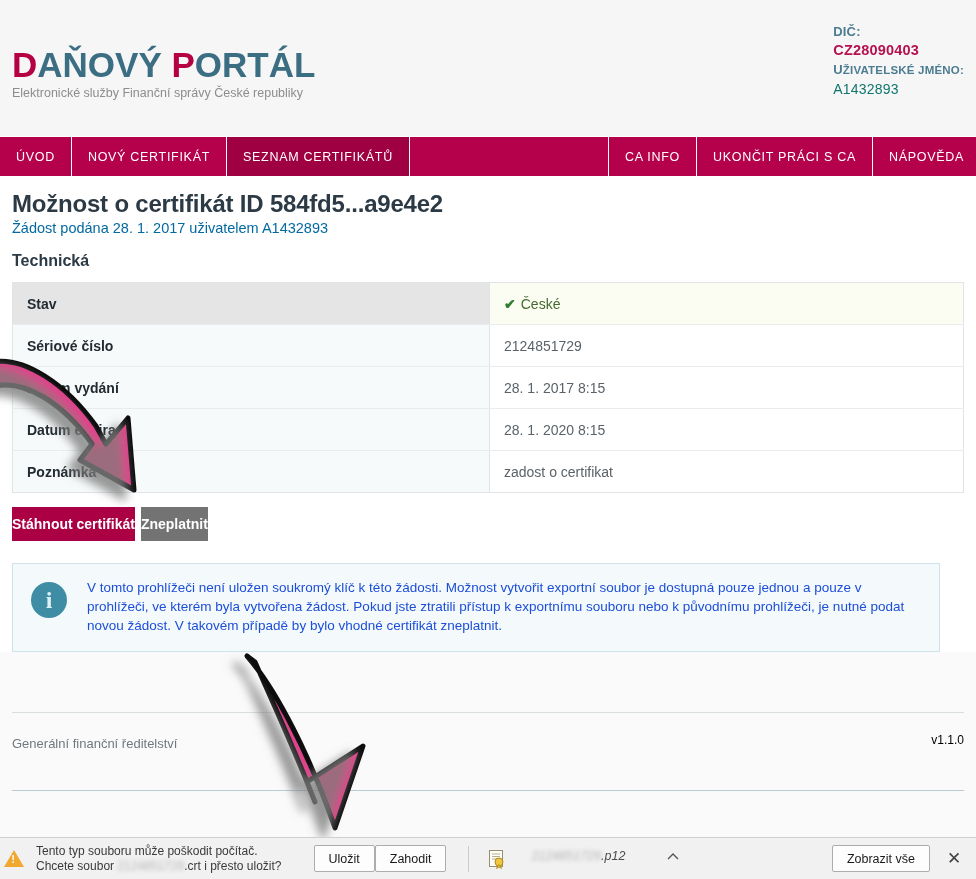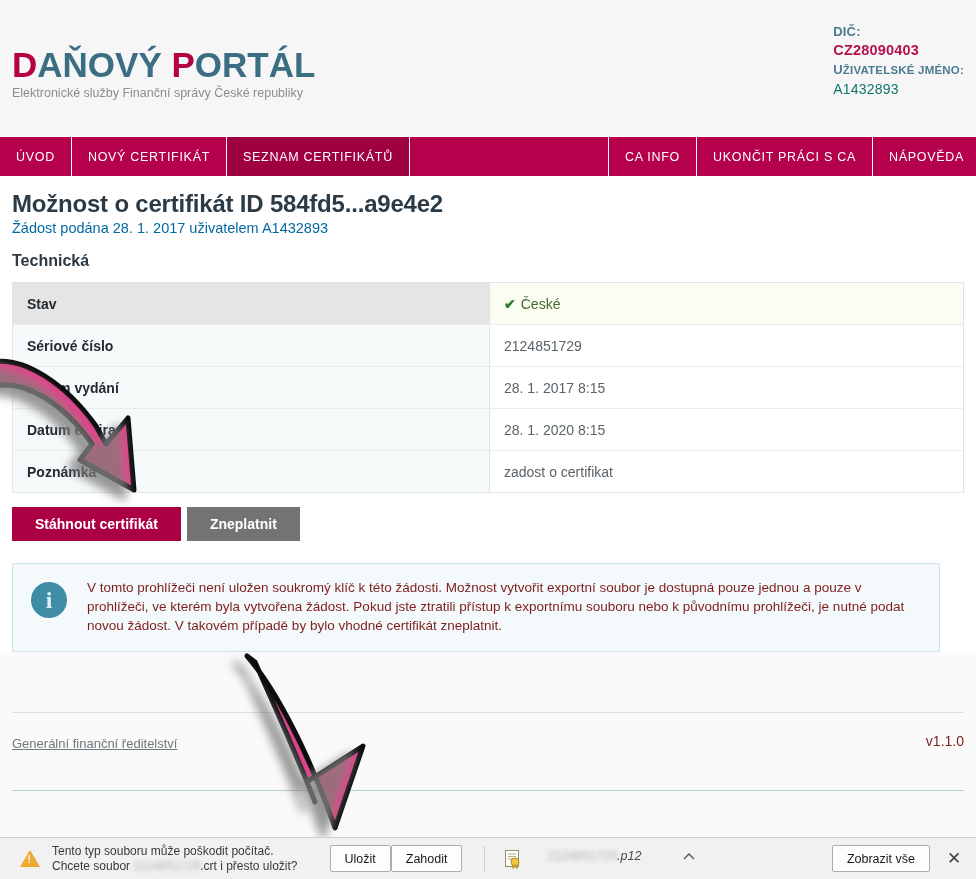--- a/index.html
+++ b/index.html
@@ -147,21 +147,21 @@
     font-size: 14px;
   }
 
   
   .btn-row { margin-top: 14px; display: flex; gap: 6px; }
   .btn {
     font-size: 14px;
     font-weight: bold;
     color: #ffffff;
     border: none;
-    padding: 0 23px;
+    padding: 0 0;
     height: 34px;
     line-height: 34px;
     cursor: pointer;
     font-family: "Liberation Sans", sans-serif;
   }
   .btn.primary { background: #ab0044; }
   .btn.dark { background: #737373; }
 
   
   .infobox {
@@ -182,55 +182,55 @@
     color: #dff0f5;
     font-size: 24px;
     font-weight: bold;
     font-family: "Liberation Serif", serif;
     text-align: center;
     line-height: 36px;
     margin-top: 4px;
   }
   .info-text {
     font-size: 13.5px;
-    color: #7f1d1d;
+    color: #1d4ed8;
     line-height: 19px;
   }
 
   
   .footer {
     position: absolute;
     left: 12px; right: 12px;
     top: 712px;
     border-top: 1px solid #d8dee0;
     padding-top: 20px;
     display: flex;
     justify-content: space-between;
     align-items: flex-start;
   }
-  .footer-left { font-size: 13px; color: #70797d; line-height: 21px; text-decoration: underline; }
-  .footer-right { font-size: 14px; color: #7f1d1d; }
+  .footer-left { font-size: 13px; color: #70797d; line-height: 21px; }
+  .footer-right { font-size: 12px; color: #000000; }
   .footer-rule {
     position: absolute;
     left: 12px; right: 12px;
     top: 790px;
     border-top: 1px solid #b9ccd3;
   }
 
   
   .dlbar {
     position: absolute;
     left: 0; bottom: 0;
     width: 976px; height: 42px;
     background: #f1f1f1;
     border-top: 1px solid #cfcfcf;
     display: flex;
     align-items: center;
   }
-  .warn-wrap { display: flex; align-items: center; padding-left: 20px; gap: 12px; }
+  .warn-wrap { display: flex; align-items: center; padding-left: 4px; gap: 12px; }
   .warn-tri {
     width: 0; height: 0;
     border-left: 10px solid transparent;
     border-right: 10px solid transparent;
     border-bottom: 17px solid #f0a830;
     position: relative;
   }
   .warn-tri:after {
     content: "!";
     position: absolute;

